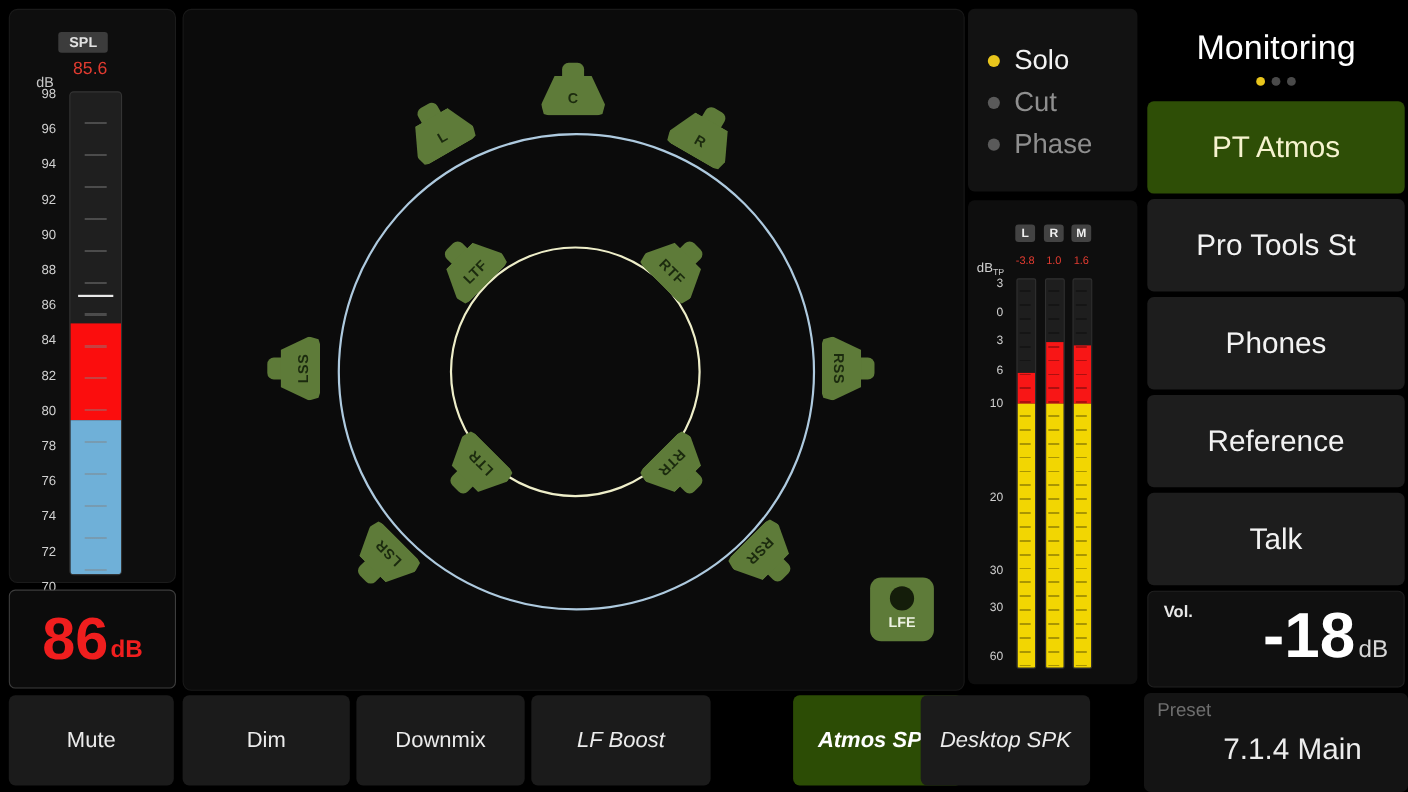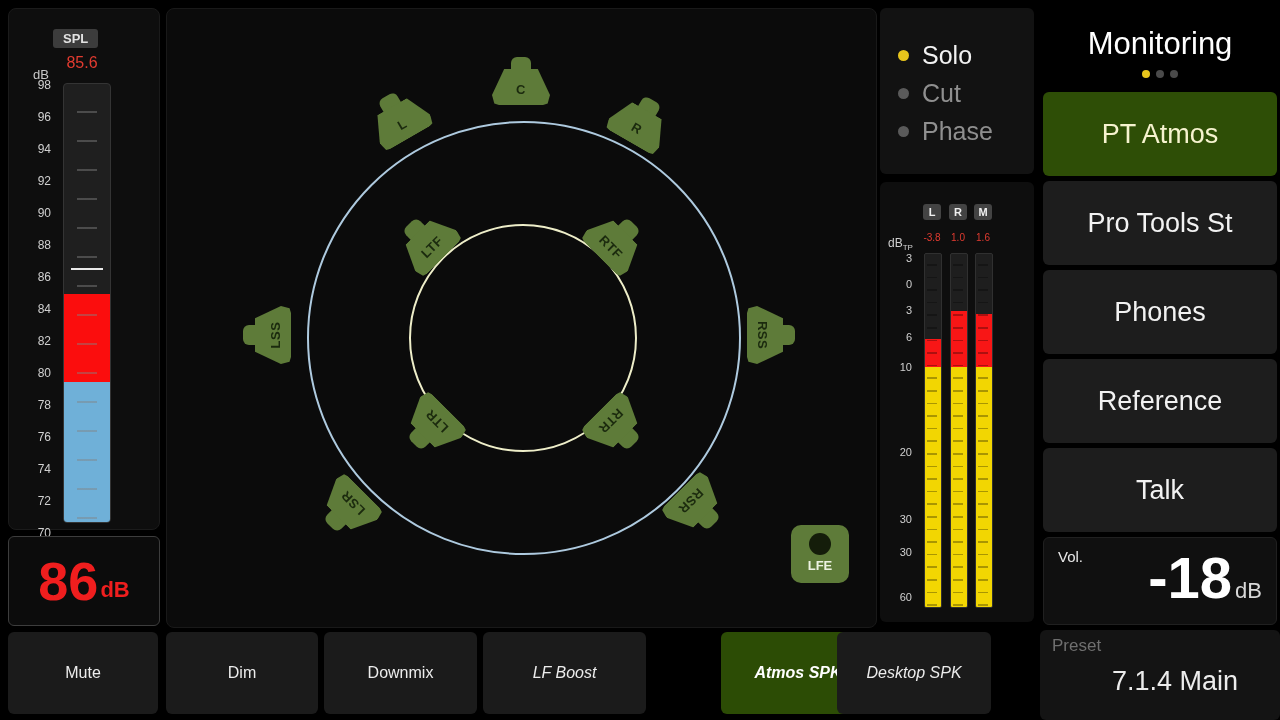--- a/index.html
+++ b/index.html
@@ -96,28 +96,28 @@
   .mon-dots{position:absolute;left:1040px;top:70px;width:240px;display:flex;gap:6px;
             justify-content:center;}
   .pdot{width:8px;height:8px;border-radius:50%;background:#4a4a4a;}
   .pdot.on{background:#e8c51c;}
   .src-btn{position:absolute;left:1043px;width:234px;height:84px;background:#1d1d1d;
            border-radius:6px;display:flex;align-items:center;justify-content:center;
            font-size:27px;color:#f2f2f2;cursor:pointer;}
   .src-btn.active{background:#2e4e06;color:#f6f3cf;font-weight:500;}
   .vol-box{position:absolute;left:1043px;top:537px;width:234px;height:88px;background:#101010;
            border:1px solid #202020;border-radius:6px;box-sizing:border-box;cursor:pointer;}
-  .vol-label{position:absolute;left:14px;top:10px;font-size:15px;font-weight:400;color:#e8e8e8;}
+  .vol-label{position:absolute;left:14px;top:10px;font-size:15px;font-weight:700;color:#e8e8e8;}
   .vol-row{position:absolute;right:14px;top:8px;display:flex;align-items:baseline;}
   .vol-value{font-size:58px;font-weight:700;color:#fff;line-height:1.1;}
   .vol-unit{font-size:22px;color:#d8d8d8;margin-left:3px;}
 
   
   .bot-btn{position:absolute;top:632px;height:82px;background:#1b1b1b;border-radius:6px;
-           display:flex;align-items:center;justify-content:center;font-size:16px;color:#ececec;
+           display:flex;align-items:center;justify-content:center;font-size:20px;color:#ececec;
            cursor:pointer;}
   .bot-btn.active{background:#2c4c05;font-weight:700;color:#fff;font-style:italic;}
   .b-mute{left:8px;width:150px;}
   .b-dim{left:166px;width:152px;}
   .b-downmix{left:324px;width:153px;}
   .b-lfboost{left:483px;width:163px;font-style:italic;}
   .b-atmos{left:721px;width:154px;}
   .b-desktop{left:837px;width:154px;font-style:italic;}
   .preset-box{position:absolute;left:1040px;top:630px;width:240px;height:90px;background:#141414;
               border-radius:6px;cursor:pointer;}

